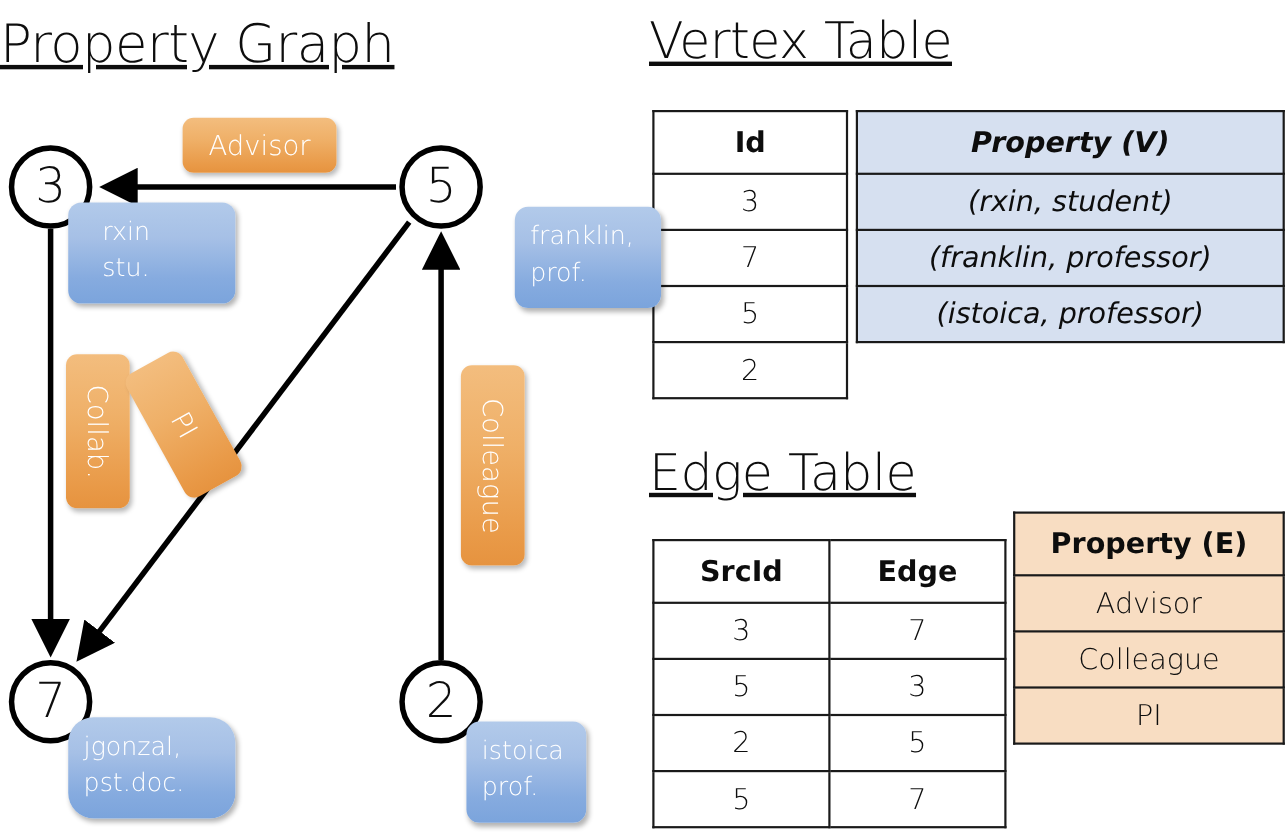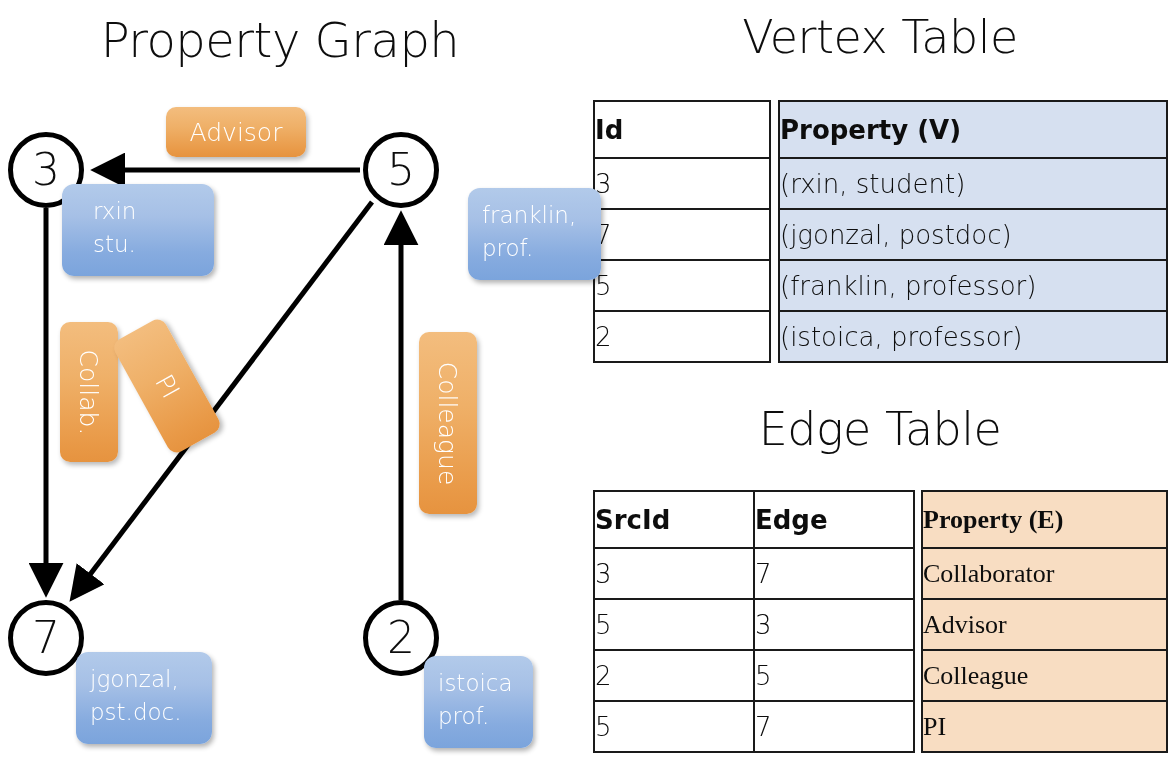--- a/index.html
+++ b/index.html
@@ -23,21 +23,22 @@
   }
 
   
   .title {
     position: absolute;
     font-family: "DejaVu Sans", sans-serif;
     font-weight: 300;
     color: #0d0d0d;
     white-space: nowrap;
     letter-spacing: -0.5px;
-    text-align: center;
+    text-align: left;
+    text-decoration: underline;
   }
   #title-property-graph {
     left: 0; top: 12px; width: 560px;
     font-size: 48px;
   }
   #title-vertex-table {
     left: 590px; top: 10px; width: 580px;
     font-size: 46px;
   }
   #title-edge-table {
@@ -86,21 +87,21 @@
     font-weight: 300;
     font-size: 23px;
     line-height: 1.42;
     padding: 11px 0 11px 14px;
     box-sizing: border-box;
     z-index: 8;
     white-space: pre-line;
   }
   #prop-box-3 { left: 62px;  top: 184px; width: 152px; height: 92px; padding-left: 31px; }
   #prop-box-5 { left: 424px; top: 188px; width: 133px; height: 92px; margin-left: 44px; }
-  #prop-box-7 { left: 76px;  top: 652px; width: 136px; height: 92px; }
+  #prop-box-7 { left: 62px;  top: 652px; width: 152px; height: 92px; border-radius: 23px; }
   #prop-box-2 { left: 424px; top: 656px; width: 109px; height: 92px; }
 
   
   .edge-label {
     position: absolute;
     border-radius: 10px;
     background: linear-gradient(to bottom, #f3bd7e 0%, #efb068 40%, #e99a48 85%, #e6933f 100%);
     box-shadow: 2px 3px 5px rgba(0,0,0,0.28);
     color: #ffffff;
     font-family: "DejaVu Sans", sans-serif;
@@ -133,43 +134,43 @@
   
   .tbl {
     position: absolute;
     border-collapse: collapse;
     font-family: "DejaVu Sans", sans-serif;
     font-weight: 300;
     color: #0d0d0d;
   }
   .tbl td, .tbl th {
     border: 2px solid #1a1a1a;
-    text-align: left;
+    text-align: center;
     vertical-align: middle;
     font-weight: 300;
     padding: 0;
     height: 49px;
     font-size: 26px;
     line-height: 1;
   }
   .tbl th {
     font-weight: 700;
     font-size: 26px;
     height: 55px;
   }
-  .blue-cell  { background: #d6e0f0; }
+  .blue-cell  { background: #d6e0f0; font-style: italic; }
   .peach-cell { background: #f8ddc2; }
 
   
   #vertex-id-table       { left: 593px;  top: 100px; width: 178px; }
   #vertex-property-table { left: 778px;  top: 100px; width: 390px; }
 
   
   #edge-src-dst-table    { left: 593px;  top: 490px; width: 322px; }
-  #edge-property-table   { left: 921px;  top: 490px; width: 247px; font-family: Liberation Serif, serif; }
+  #edge-property-table   { left: 921px;  top: 465px; width: 247px; }
   #edge-src-dst-table td, #edge-src-dst-table th { width: 50%; border-radius: 12px; }
 </style>
 </head>
 <body>
 
 <div class="stage">
 
   <div class="title" id="title-property-graph">Property Graph</div>
 
   <div class="title" id="title-edge-table">Edge Table</div>
@@ -253,23 +254,20 @@
     <thead>
       <tr>
         <th class="blue-cell">Property (V)</th>
       </tr>
     </thead>
     <tbody>
       <tr>
         <td class="blue-cell">(rxin, student)</td>
       </tr>
       <tr>
-        <td class="blue-cell">(jgonzal, postdoc)</td>
-      </tr>
-      <tr>
         <td class="blue-cell">(franklin, professor)</td>
       </tr>
       <tr>
         <td class="blue-cell">(istoica, professor)</td>
       </tr>
     </tbody>
   </table>
 
   <table class="tbl" id="edge-src-dst-table">
     <thead>
@@ -299,23 +297,20 @@
   </table>
 
   <table class="tbl" id="edge-property-table">
     <thead>
       <tr>
         <th class="peach-cell">Property (E)</th>
       </tr>
     </thead>
     <tbody>
       <tr>
-        <td class="peach-cell">Collaborator</td>
-      </tr>
-      <tr>
         <td class="peach-cell">Advisor</td>
       </tr>
       <tr>
         <td class="peach-cell">Colleague</td>
       </tr>
       <tr>
         <td class="peach-cell">PI</td>
       </tr>
     </tbody>
   </table>

